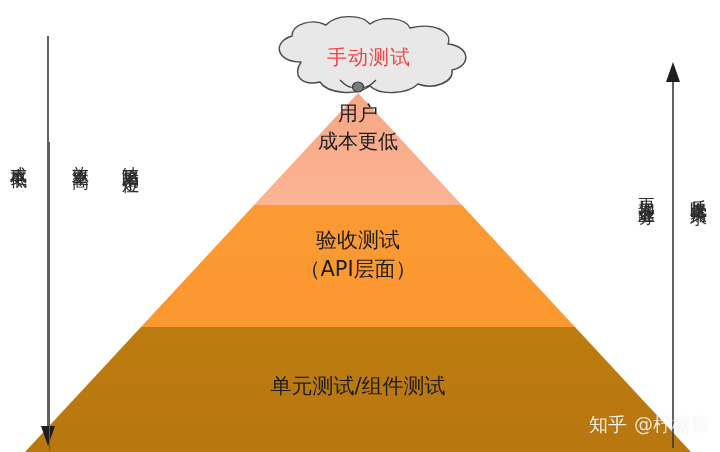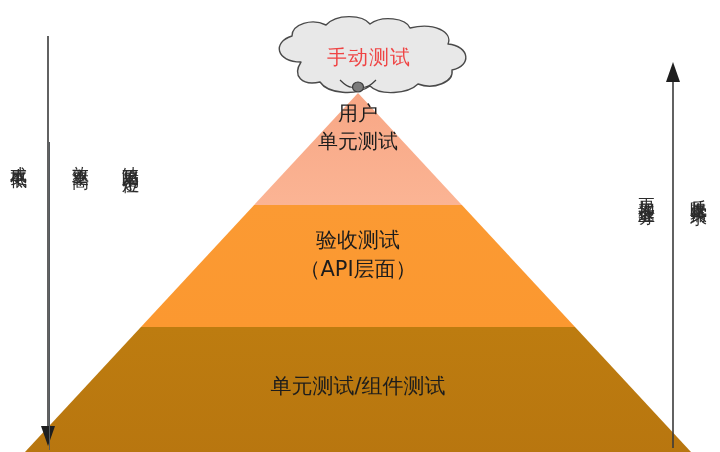--- a/index.html
+++ b/index.html
@@ -117,21 +117,21 @@
     </defs>
 
     <g clip-path="url(#pyrClip)">
       <rect x="0" y="80" width="720" height="125" fill="url(#gradTop)"></rect>
       <rect x="0" y="205" width="720" height="122" fill="url(#gradMid)"></rect>
       <rect x="0" y="327" width="720" height="130" fill="url(#gradBot)"></rect>
     </g>
   </svg>
 
   <div class="layer-label" id="label-ui" style="left:208px; top:100px; width:300px;">用户
-单元测试</div>
+成本更低</div>
 
   <div class="layer-label" id="label-api" style="left:208px; top:226px; width:300px;">验收测试
 （API层面）</div>
 
   <div class="layer-label" id="label-unit" style="left:158px; top:372px; width:400px;">单元测试/组件测试</div>
 
   <svg style="position:absolute; left:258px; top:18px; width:222px; height:80px; overflow:visible;" viewBox="0 0 222 80">
     <g fill="#e8e8e8" stroke="#4a4a4a" stroke-width="1.4" stroke-linejoin="round">
       <path d="M43,44
                C18,44 14,24 34,18
@@ -170,14 +170,18 @@
 
   <svg class="arrow-svg" style="left:661px; top:62px; width:24px; height:386px;" viewBox="0 0 24 386">
     <line x1="12" y1="14" x2="12" y2="386" stroke="#3a3a3a" stroke-width="1.6"></line>
     <polygon points="12,0 5,20 19,20" fill="#1e1e1e"></polygon>
   </svg>
 
   <div class="vtext side-label-lg" style="left:636px; top:185px;">更加接近业务</div>
 
   <div class="vtext side-label-lg" style="left:688px; top:185px;">反映真实需求</div>
 
+  <div id="watermark">
+    <span class="wm-site">知乎</span>
+    <span class="wm-handle">@柠檬班</span>
+  </div>
 
 </div>
 
 </body></html>

